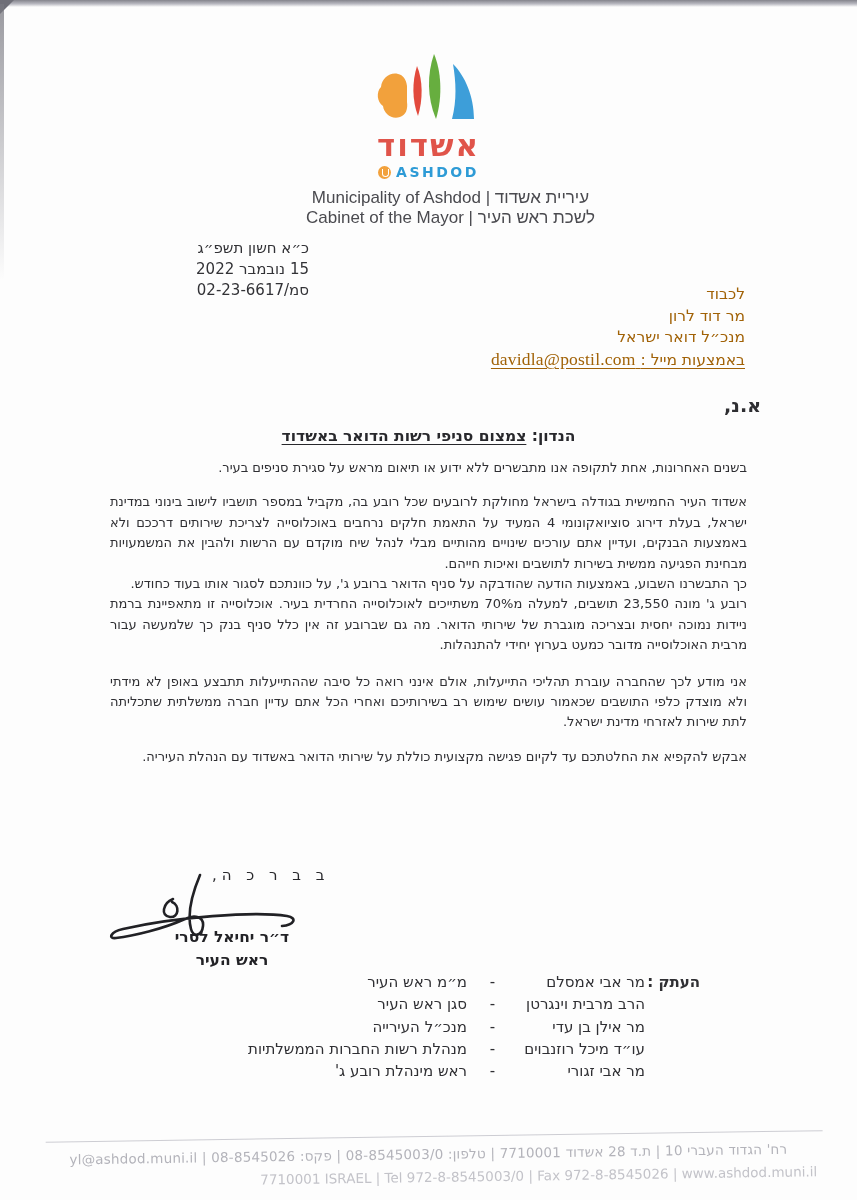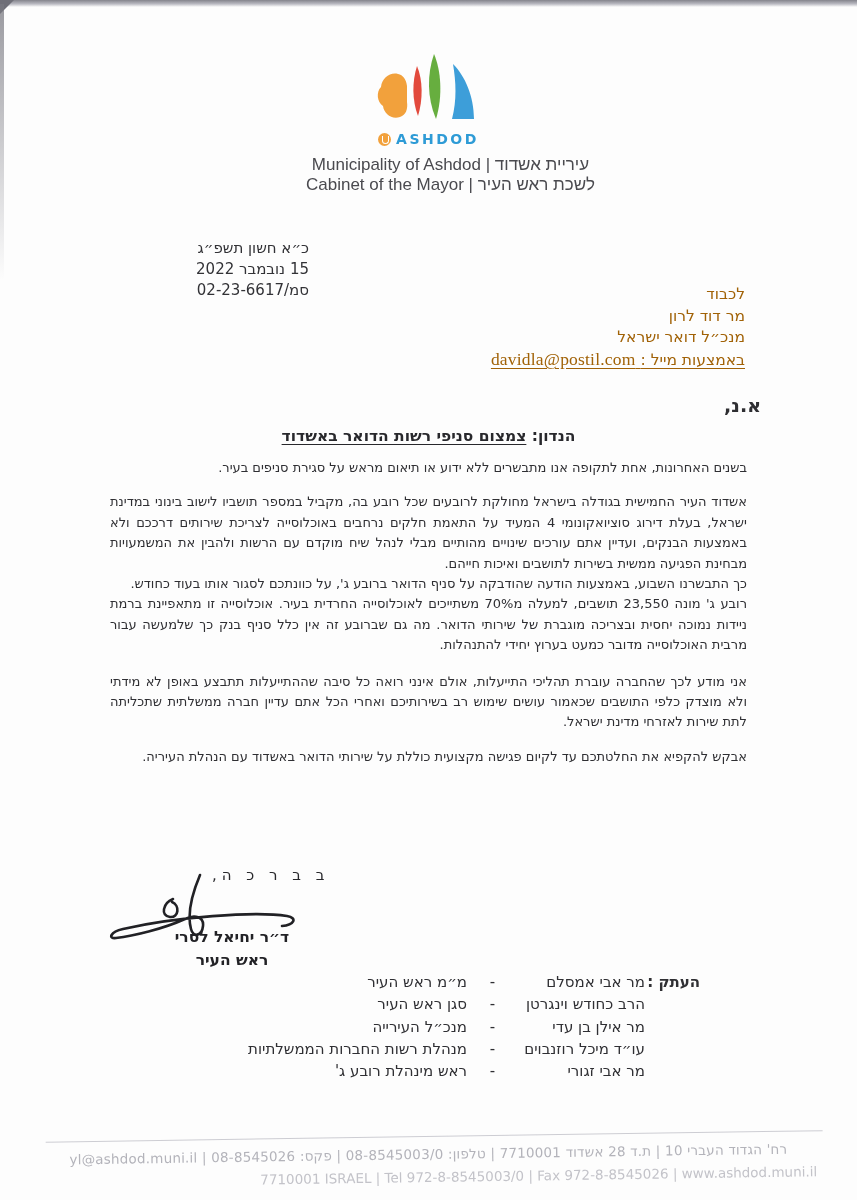--- a/index.html
+++ b/index.html
@@ -79,20 +79,21 @@
   <div class="edge-corner"></div>
   <div class="edge-left"></div>
 
   <div class="header">
     <svg class="logo-art" width="122" height="76" viewBox="0 0 122 76">
       <path d="M30,22 C22,20 14,26 13,35 C8,40 9,50 15,54 C16,62 24,68 32,65 C38,63 40,57 39,50 L39,34 C38,27 35,23 30,22 Z" fill="#F2A13C"></path>
       <path d="M49,14 C44,30 44,48 50,64 C55,48 55,28 49,14 Z" fill="#E24A3D"></path>
       <path d="M66,2 C59,22 59,46 68,67 C75,44 73,18 66,2 Z" fill="#67AE3F"></path>
       <path d="M85,12 C88,30 89,48 84,67 L106,67 C106,44 97,24 85,12 Z" fill="#3D9ED9"></path>
     </svg>
+    <div class="logo-he">אשדוד</div>
     <div class="logo-en-row">
       <span class="emblem"></span>
       <span class="logo-en">ASHDOD</span>
     </div>
     <div class="org">
       <div>Municipality of Ashdod | עיריית אשדוד</div>
       <div>Cabinet of the Mayor | לשכת ראש העיר</div>
     </div>
   </div>
 
@@ -134,21 +135,21 @@
 
   <div class="cc">
     <div class="cc-row">
       <span class="cc-label">העתק :</span>
       <span class="cc-name">מר אבי אמסלם</span>
       <span class="cc-dash">-</span>
       <span class="cc-role">מ״מ ראש העיר</span>
     </div>
     <div class="cc-row">
       <span></span>
-      <span class="cc-name">הרב כחודש וינגרטן</span>
+      <span class="cc-name">הרב מרבית וינגרטן</span>
       <span class="cc-dash">-</span>
       <span class="cc-role">סגן ראש העיר</span>
     </div>
     <div class="cc-row">
       <span></span>
       <span class="cc-name">מר אילן בן עדי</span>
       <span class="cc-dash">-</span>
       <span class="cc-role">מנכ״ל העירייה</span>
     </div>
     <div class="cc-row">

